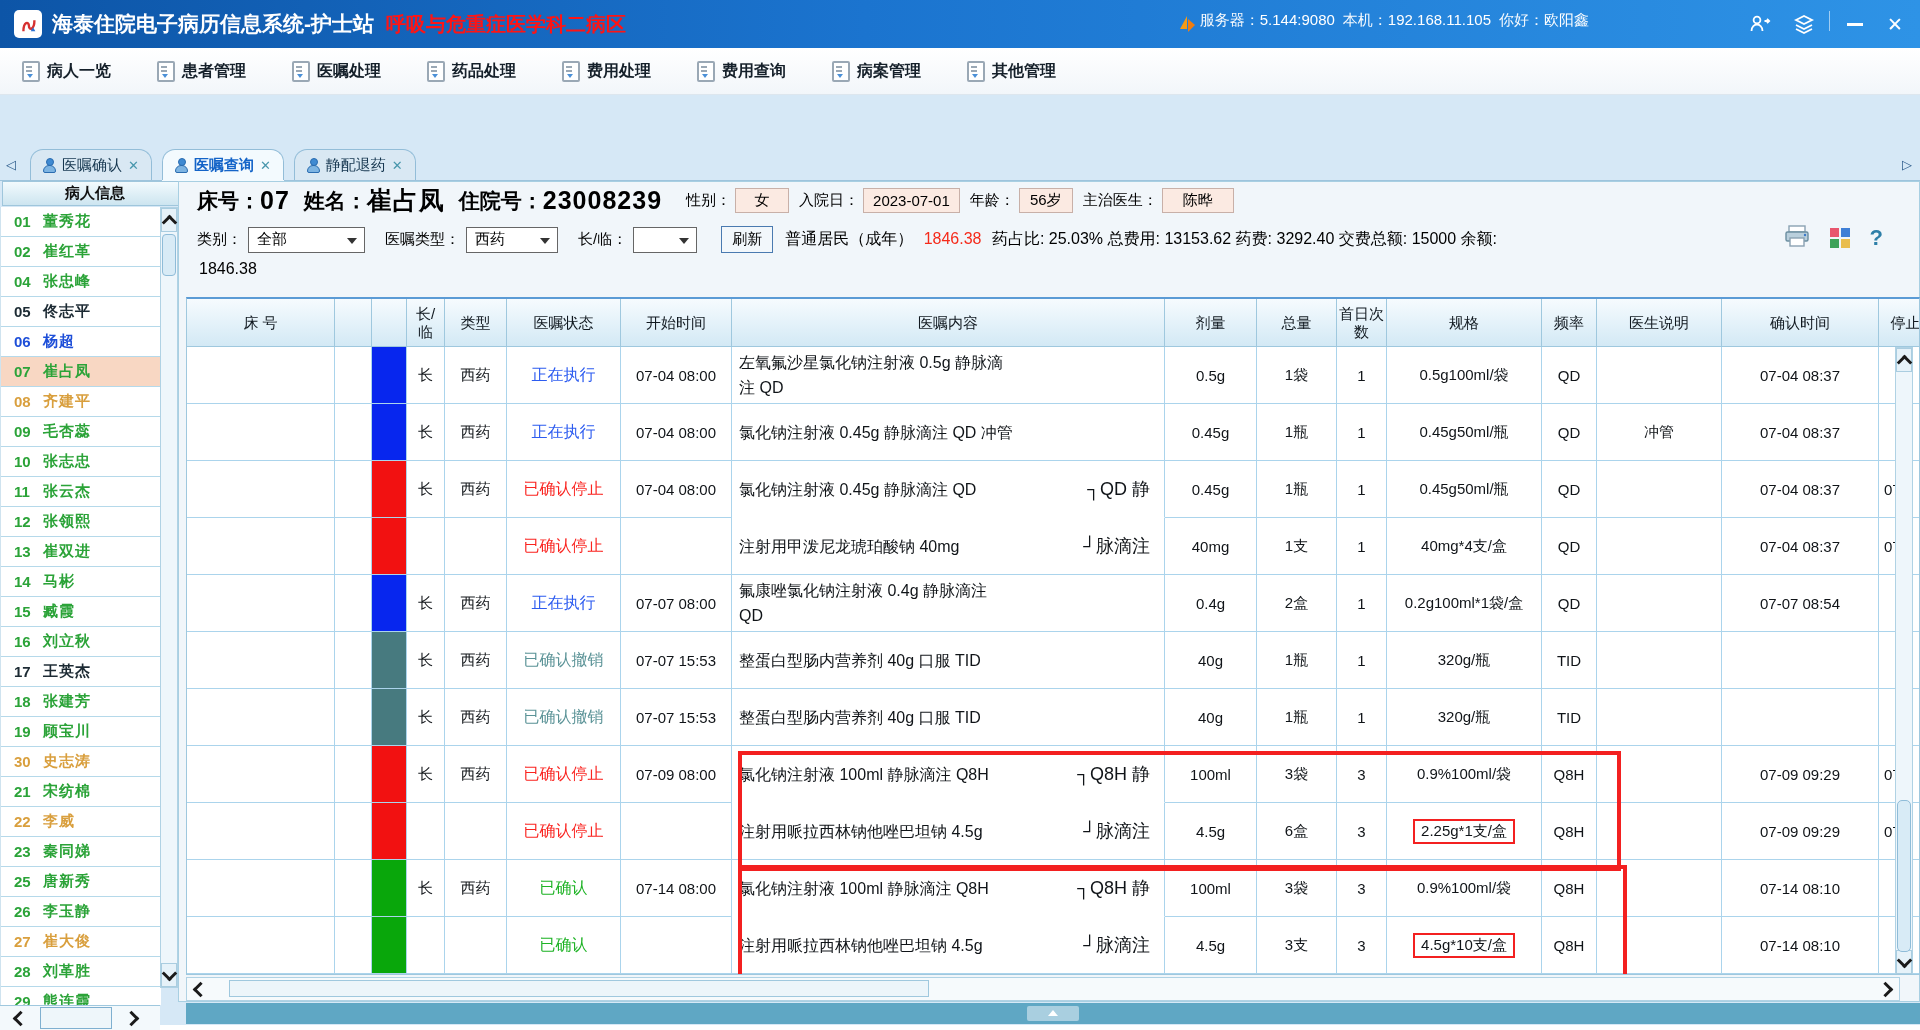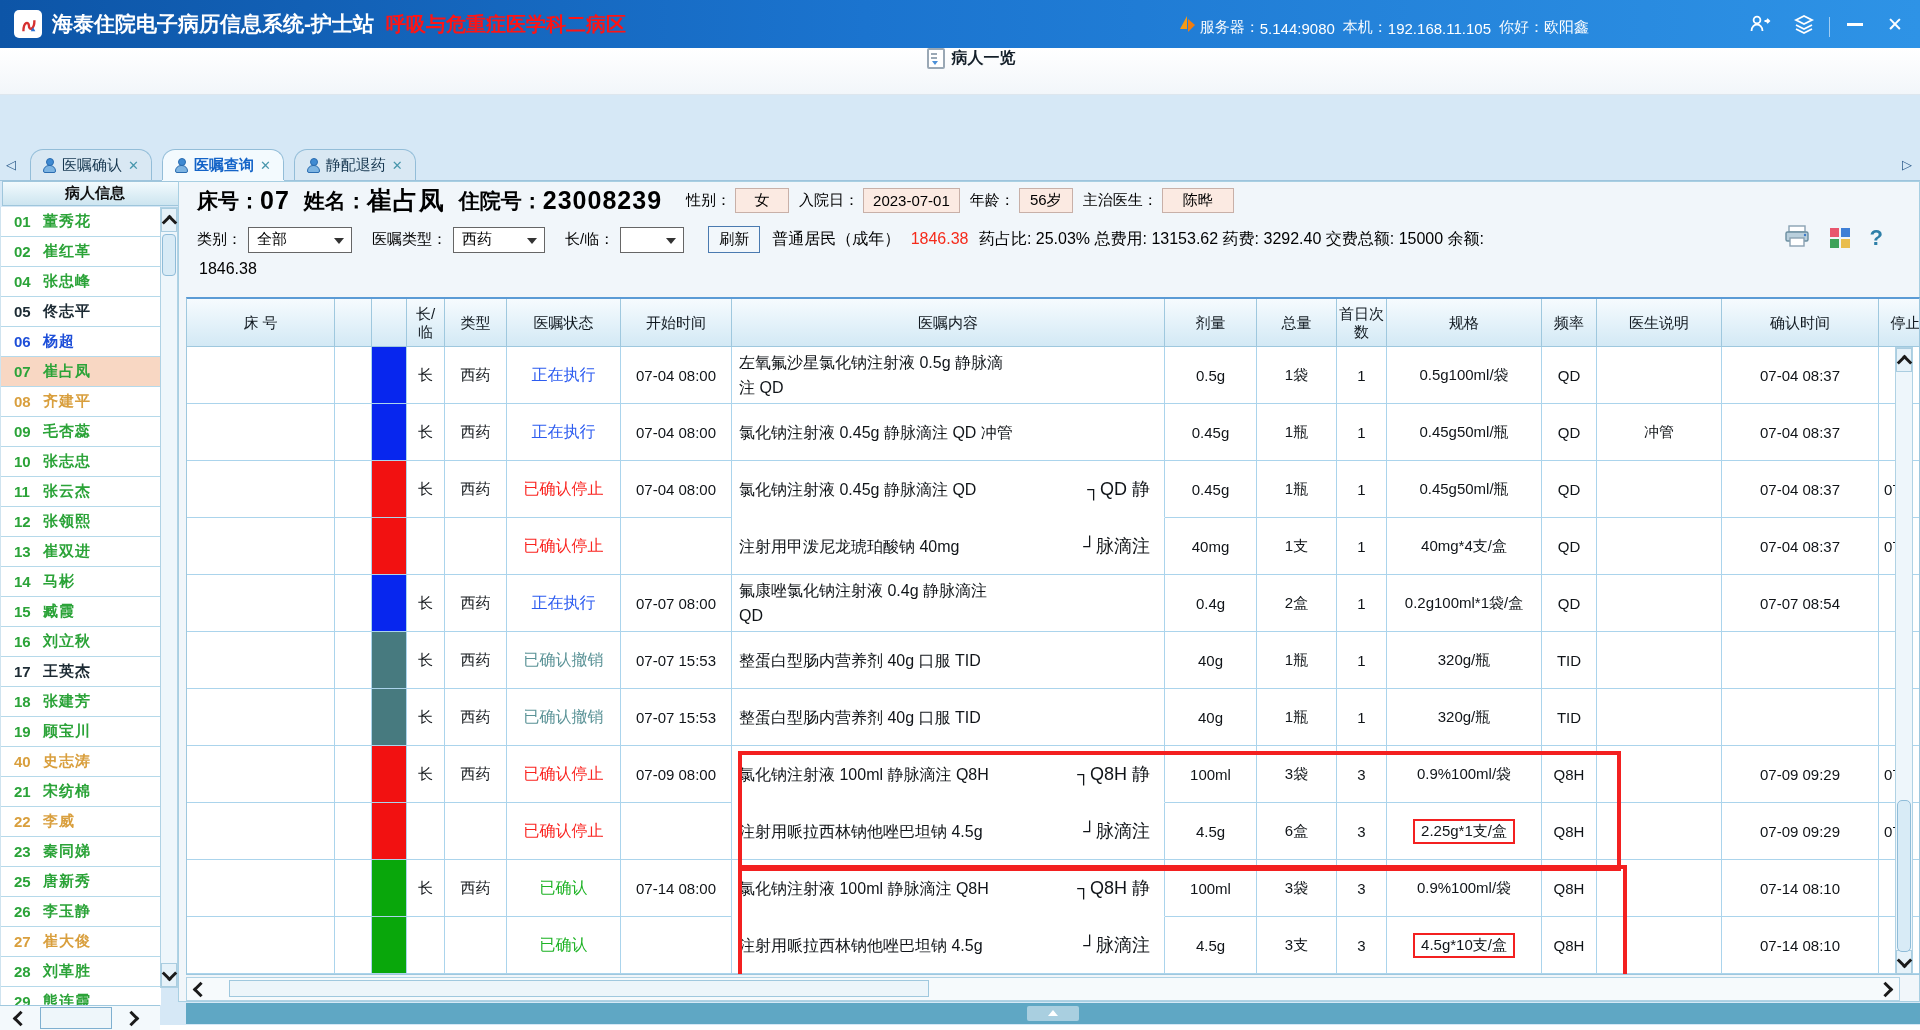--- a/index.html
+++ b/index.html
@@ -6,32 +6,32 @@
 body{font-family:"Liberation Sans","DejaVu Sans",sans-serif;background:#fff;}
 .app{position:relative;width:1920px;height:1030px;overflow:hidden;background:#fff;}
 
 
 .titlebar{position:absolute;left:0;top:0;width:1920px;height:48px;box-sizing:border-box;
  background:linear-gradient(90deg,#0d55a7,#1b74cf 45%,#2e93e6);display:flex;align-items:center;
  padding:0 12px 0 14px;color:#fff;}
 .logo{width:28px;height:28px;background:#fff;border-radius:5px;margin-right:10px;display:flex;align-items:center;justify-content:center;flex:0 0 auto;}
 .t-title{font-size:21px;font-weight:bold;white-space:nowrap;}
 .t-dept{font-size:20px;font-weight:bold;color:#ff1414;margin-left:12px;white-space:nowrap;}
-.t-right{margin-left:auto;display:flex;align-items:flex-end;font-size:15px;white-space:nowrap;}
+.t-right{margin-left:auto;display:flex;align-items:flex-start;font-size:15px;white-space:nowrap;}
 .t-right .lbl{opacity:.95;}
 .t-right .val{margin-right:8px;}
 .ticon{display:flex;align-items:center;justify-content:center;width:26px;height:26px;}
 .tdivider{width:1px;height:20px;background:rgba(255,255,255,.55);margin:0 12px;}
 .minbtn{width:16px;height:3px;background:#fff;}
 .closebtn{font-size:19px;font-weight:bold;color:#fff;line-height:1;}
 
 
 .menubar{position:absolute;left:0;top:48px;width:1920px;height:47px;box-sizing:border-box;
  background:linear-gradient(#ffffff,#f2f6fa);border-bottom:1px solid #dde6ee;
- display:flex;align-items:center;padding-left:22px;gap:46px;flex-direction:column;}
+ display:flex;align-items:center;padding-left:22px;gap:46px;}
 .menu-item{display:flex;align-items:center;gap:7px;font-size:16px;font-weight:bold;color:#15202a;cursor:default;}
 .mi{width:14px;height:17px;border:2px solid #9aa8b5;border-radius:2px;position:relative;background:#fff;flex:0 0 auto;}
 .mi::before{content:"";position:absolute;left:2px;top:3px;width:6px;height:2px;background:#9aa8b5;box-shadow:0 4px 0 #9aa8b5;}
 .mi::after{content:"";position:absolute;left:3px;bottom:-1px;border:3px solid transparent;border-top:4px solid #4b90d8;}
 
 
 .desk{position:absolute;left:0;top:95px;width:1920px;height:930px;background:#d6e8f6;}
 
 
 .tabbar{position:absolute;left:0;top:145px;width:1920px;height:36px;box-sizing:border-box;
@@ -311,21 +311,21 @@
       </div>
       <div class="pitem" style="color:#2ba338">
      <span class="pno">18</span>
         <span class="pnm">张建芳</span>
       </div>
       <div class="pitem" style="color:#2ba338">
      <span class="pno">19</span>
         <span class="pnm">顾宝川</span>
       </div>
       <div class="pitem" style="color:#d99f3d">
-     <span class="pno">40</span>
+     <span class="pno">30</span>
         <span class="pnm">史志涛</span>
       </div>
       <div class="pitem" style="color:#2ba338">
      <span class="pno">21</span>
         <span class="pnm">宋纺棉</span>
       </div>
       <div class="pitem" style="color:#d99f3d">
      <span class="pno">22</span>
         <span class="pnm">李威</span>
       </div>
@@ -383,21 +383,21 @@
       <span class="pbox">女</span>
       <span class="sl">入院日：</span>
       <span class="pbox">2023-07-01</span>
       <span class="sl">年龄：</span>
       <span class="pbox">56岁</span>
       <span class="sl">主治医生：</span>
       <span class="pbox" style="min-width:72px">陈晔</span>
     </div>
     <div class="ph2">
       <span>类别：</span>
-      <span class="selbox" style="width:104px">全部</span>
+      <span class="selbox" style="width:117px">全部</span>
       <span style="margin-left:14px">医嘱类型：</span>
       <span class="selbox" style="width:92px">西药</span>
       <span style="margin-left:14px">长/临：</span>
       <span class="selbox" style="width:64px"></span>
       <span class="btn">刷新</span>
       <span class="fee">
         <span>普通居民（成年）</span>
         <span class="red">1846.38</span>
         <span>药占比: 25.03% 总费用: 13153.62 药费: 3292.40 交费总额: 15000 余额:</span>
       </span>

